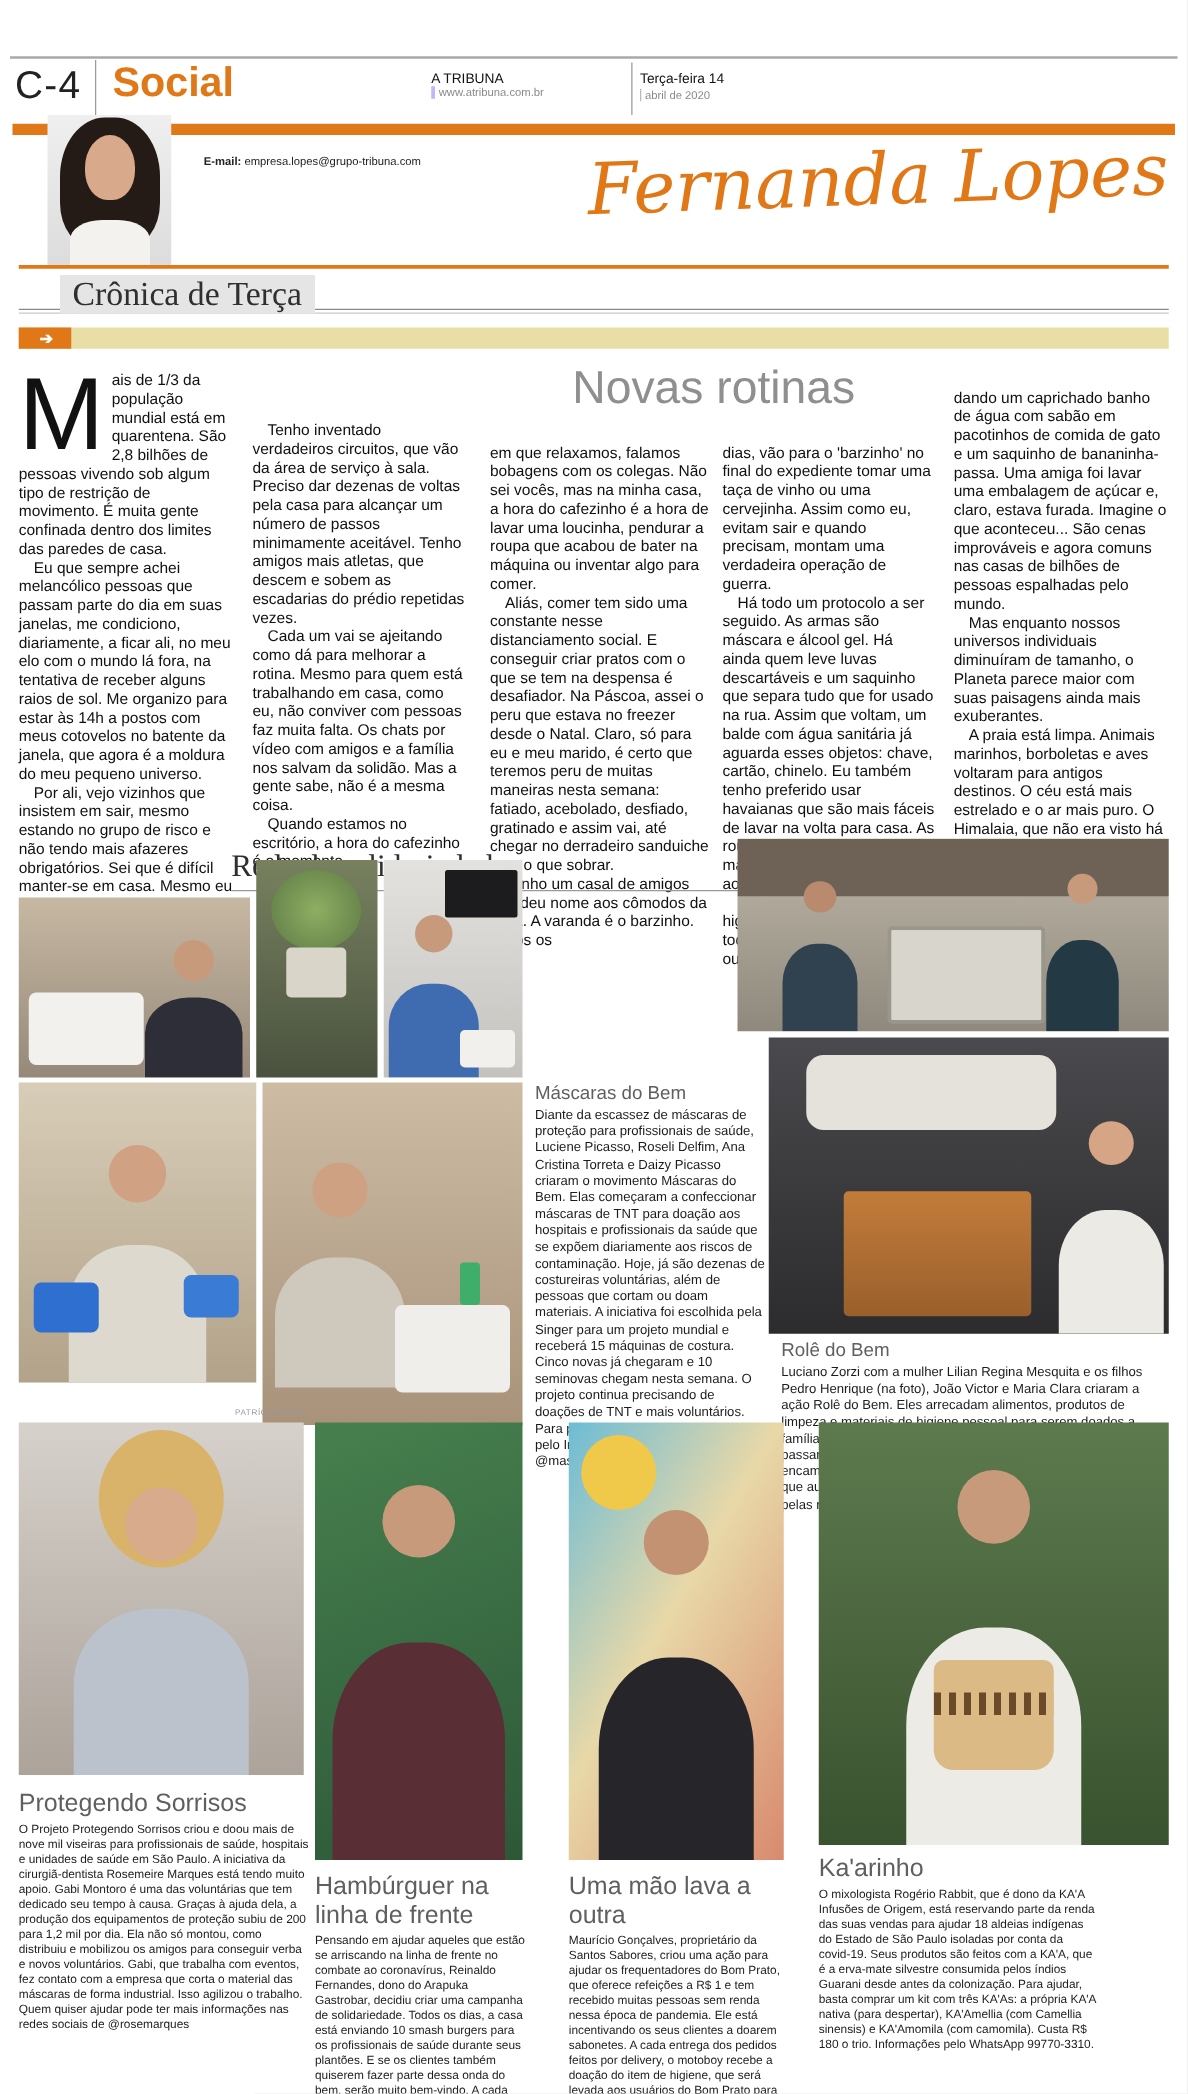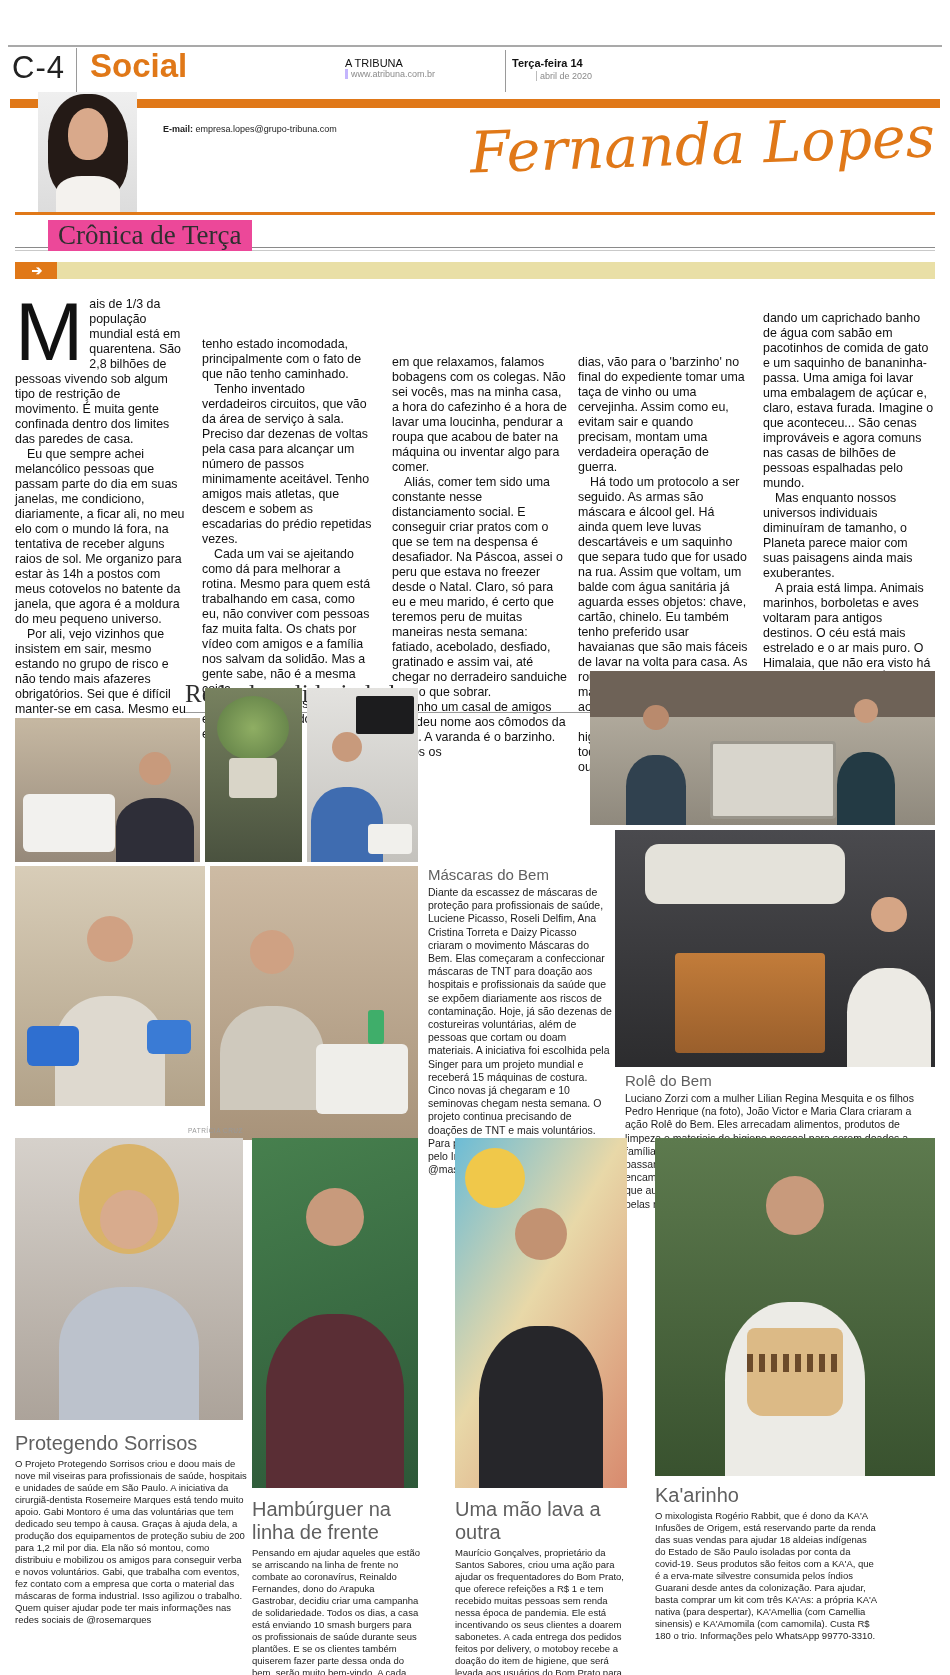--- a/index.html
+++ b/index.html
@@ -6,43 +6,43 @@
   .page{position:relative;width:950px;height:1675px;background:#ffffff;margin:0 auto;
         font-family:"Liberation Sans", sans-serif;color:#1a1a1a;overflow:hidden;}
 
   
   .top-rule{position:absolute;top:45px;left:8px;right:8px;height:2px;background:#a9a9a9;}
   .page-num{position:absolute;left:12px;top:50px;font-size:31px;letter-spacing:1px;color:#222;}
   .mast-divider{position:absolute;background:#9a9a9a;width:1px;}
   .section-name{position:absolute;left:90px;top:47px;font-size:33px;font-weight:bold;color:#e07818;}
   .paper-name{position:absolute;left:345px;top:57px;font-size:11px;font-weight:normal;color:#111;}
   .paper-url{position:absolute;left:345px;top:69px;font-size:9px;color:#8a8a8a;border-left:3px solid #c4b5fd;padding-left:3px;}
-  .date1{position:absolute;left:512px;top:57px;font-size:11px;font-weight:bold;color:#111;}
-  .date2{position:absolute;left:536px;top:71px;font-size:9px;color:#8a8a8a;border-left:1px solid #bbb;padding-left:3px;text-align:center;}
+  .date1{position:absolute;left:512px;top:57px;font-size:11px;font-weight:normal;color:#111;}
+  .date2{position:absolute;left:512px;top:71px;font-size:9px;color:#8a8a8a;border-left:1px solid #bbb;padding-left:3px;text-align:center;}
 
   .orange-bar{position:absolute;top:99px;left:10px;right:10px;height:9px;background:#e07818;}
 
   
   .col-photo{position:absolute;left:38px;top:92px;width:99px;height:122px;overflow:hidden;
              background:linear-gradient(180deg,#efefef 0%,#dcdcdc 100%);}
   .col-photo .hair{position:absolute;left:10px;top:2px;width:80px;height:105px;border-radius:45% 45% 35% 35%;background:#241a16;}
   .col-photo .face{position:absolute;left:30px;top:16px;width:40px;height:52px;border-radius:50% 50% 45% 45%;background:#d9a98b;}
   .col-photo .blouse{position:absolute;left:18px;top:84px;width:64px;height:40px;border-radius:40% 40% 0 0;background:#f4f2ee;}
   .email-line{position:absolute;left:163px;top:124px;font-size:9px;color:#222;}
   .email-line b{font-weight:bold;}
   .signature{position:absolute;left:430px;top:112px;width:505px;text-align:right;
              font-family:"DejaVu Serif", serif;font-style:italic;font-size:57px;color:#e07818;
              transform:rotate(-2deg);white-space:nowrap;}
   .col-rule{position:absolute;top:212px;left:15px;right:15px;height:3px;background:#e07818;}
 
   
   .cronica-line{position:absolute;top:247px;left:15px;right:15px;height:2px;
                 border-top:1px solid #8a8a8a;border-bottom:1px solid #c9c9c9;}
   .cronica-title{position:absolute;left:48px;top:220px;font-family:"Liberation Serif", serif;
-                 font-size:27px;color:#2f2f2f;background:#ec4899;padding:0 10px;}
+                 font-size:27px;color:#2f2f2f;background:#e5e5e5;padding:0 10px;}
   .beige-bar{position:absolute;top:262px;left:15px;right:15px;height:17px;background:#e9dfa6;}
   .arrow-box{position:absolute;top:262px;left:15px;width:42px;height:17px;background:#e07818;
              color:#fff;font-size:13px;font-weight:bold;line-height:17px;text-align:center;letter-spacing:-2px;}
 
   
   .article{position:absolute;top:293px;left:0;right:0;height:365px;}
   .headline{position:absolute;left:390px;top:-4px;width:362px;text-align:center;
             font-size:37px;color:#8f8f8f;letter-spacing:0px;}
   .acol{position:absolute;font-size:12.4px;line-height:15px;color:#101010;}
   .acol p{margin:0;text-indent:12px;}
@@ -107,29 +107,29 @@
   </div>
   <div class="signature">Fernanda Lopes</div>
   <div class="col-rule"></div>
 
   <div class="cronica-line"></div>
   <div class="cronica-title">Crônica de Terça</div>
   <div class="beige-bar"></div>
   <div class="arrow-box">➔</div>
 
   <div class="article">
+    <div class="headline">Novas rotinas</div>
 
     <div class="acol c1">
       <p class="first"><span class="dropcap">M</span><span>ais de 1/3 da população mundial está em quarentena. São 2,8 bilhões de pessoas vivendo sob algum tipo de restrição de movimento. É muita gente confinada dentro dos limites das paredes de casa.</span></p>
       <p>Eu que sempre achei melancólico pessoas que passam parte do dia em suas janelas, me condiciono, diariamente, a ficar ali, no meu elo com o mundo lá fora, na tentativa de receber alguns raios de sol. Me organizo para estar às 14h a postos com meus cotovelos no batente da janela, que agora é a moldura do meu pequeno universo.</p>
       <p>Por ali, vejo vizinhos que insistem em sair, mesmo estando no grupo de risco e não tendo mais afazeres obrigatórios. Sei que é difícil manter-se em casa. Mesmo eu que adoro passar dias sem sair,</p>
     </div>
 
     <div class="acol c2">
-      <p class="first">tenho estado incomodada, principalmente com o fato de que não tenho caminhado.</p>
       <p>Tenho inventado verdadeiros circuitos, que vão da área de serviço à sala. Preciso dar dezenas de voltas pela casa para alcançar um número de passos minimamente aceitável. Tenho amigos mais atletas, que descem e sobem as escadarias do prédio repetidas vezes.</p>
       <p>Cada um vai se ajeitando como dá para melhorar a rotina. Mesmo para quem está trabalhando em casa, como eu, não conviver com pessoas faz muita falta. Os chats por vídeo com amigos e a família nos salvam da solidão. Mas a gente sabe, não é a mesma coisa.</p>
       <p>Quando estamos no escritório, a hora do cafezinho é o momento</p>
     </div>
 
     <div class="acol c3">
       <p class="first">em que relaxamos, falamos bobagens com os colegas. Não sei vocês, mas na minha casa, a hora do cafezinho é a hora de lavar uma loucinha, pendurar a roupa que acabou de bater na máquina ou inventar algo para comer.</p>
       <p>Aliás, comer tem sido uma constante nesse distanciamento social. E conseguir criar pratos com o que se tem na despensa é desafiador. Na Páscoa, assei o peru que estava no freezer desde o Natal. Claro, só para eu e meu marido, é certo que teremos peru de muitas maneiras nesta semana: fatiado, acebolado, desfiado, gratinado e assim vai, até chegar no derradeiro sanduiche com o que sobrar.</p>
       <p>Tenho um casal de amigos que deu nome aos cômodos da casa. A varanda é o barzinho. Todos os</p>
     </div>

